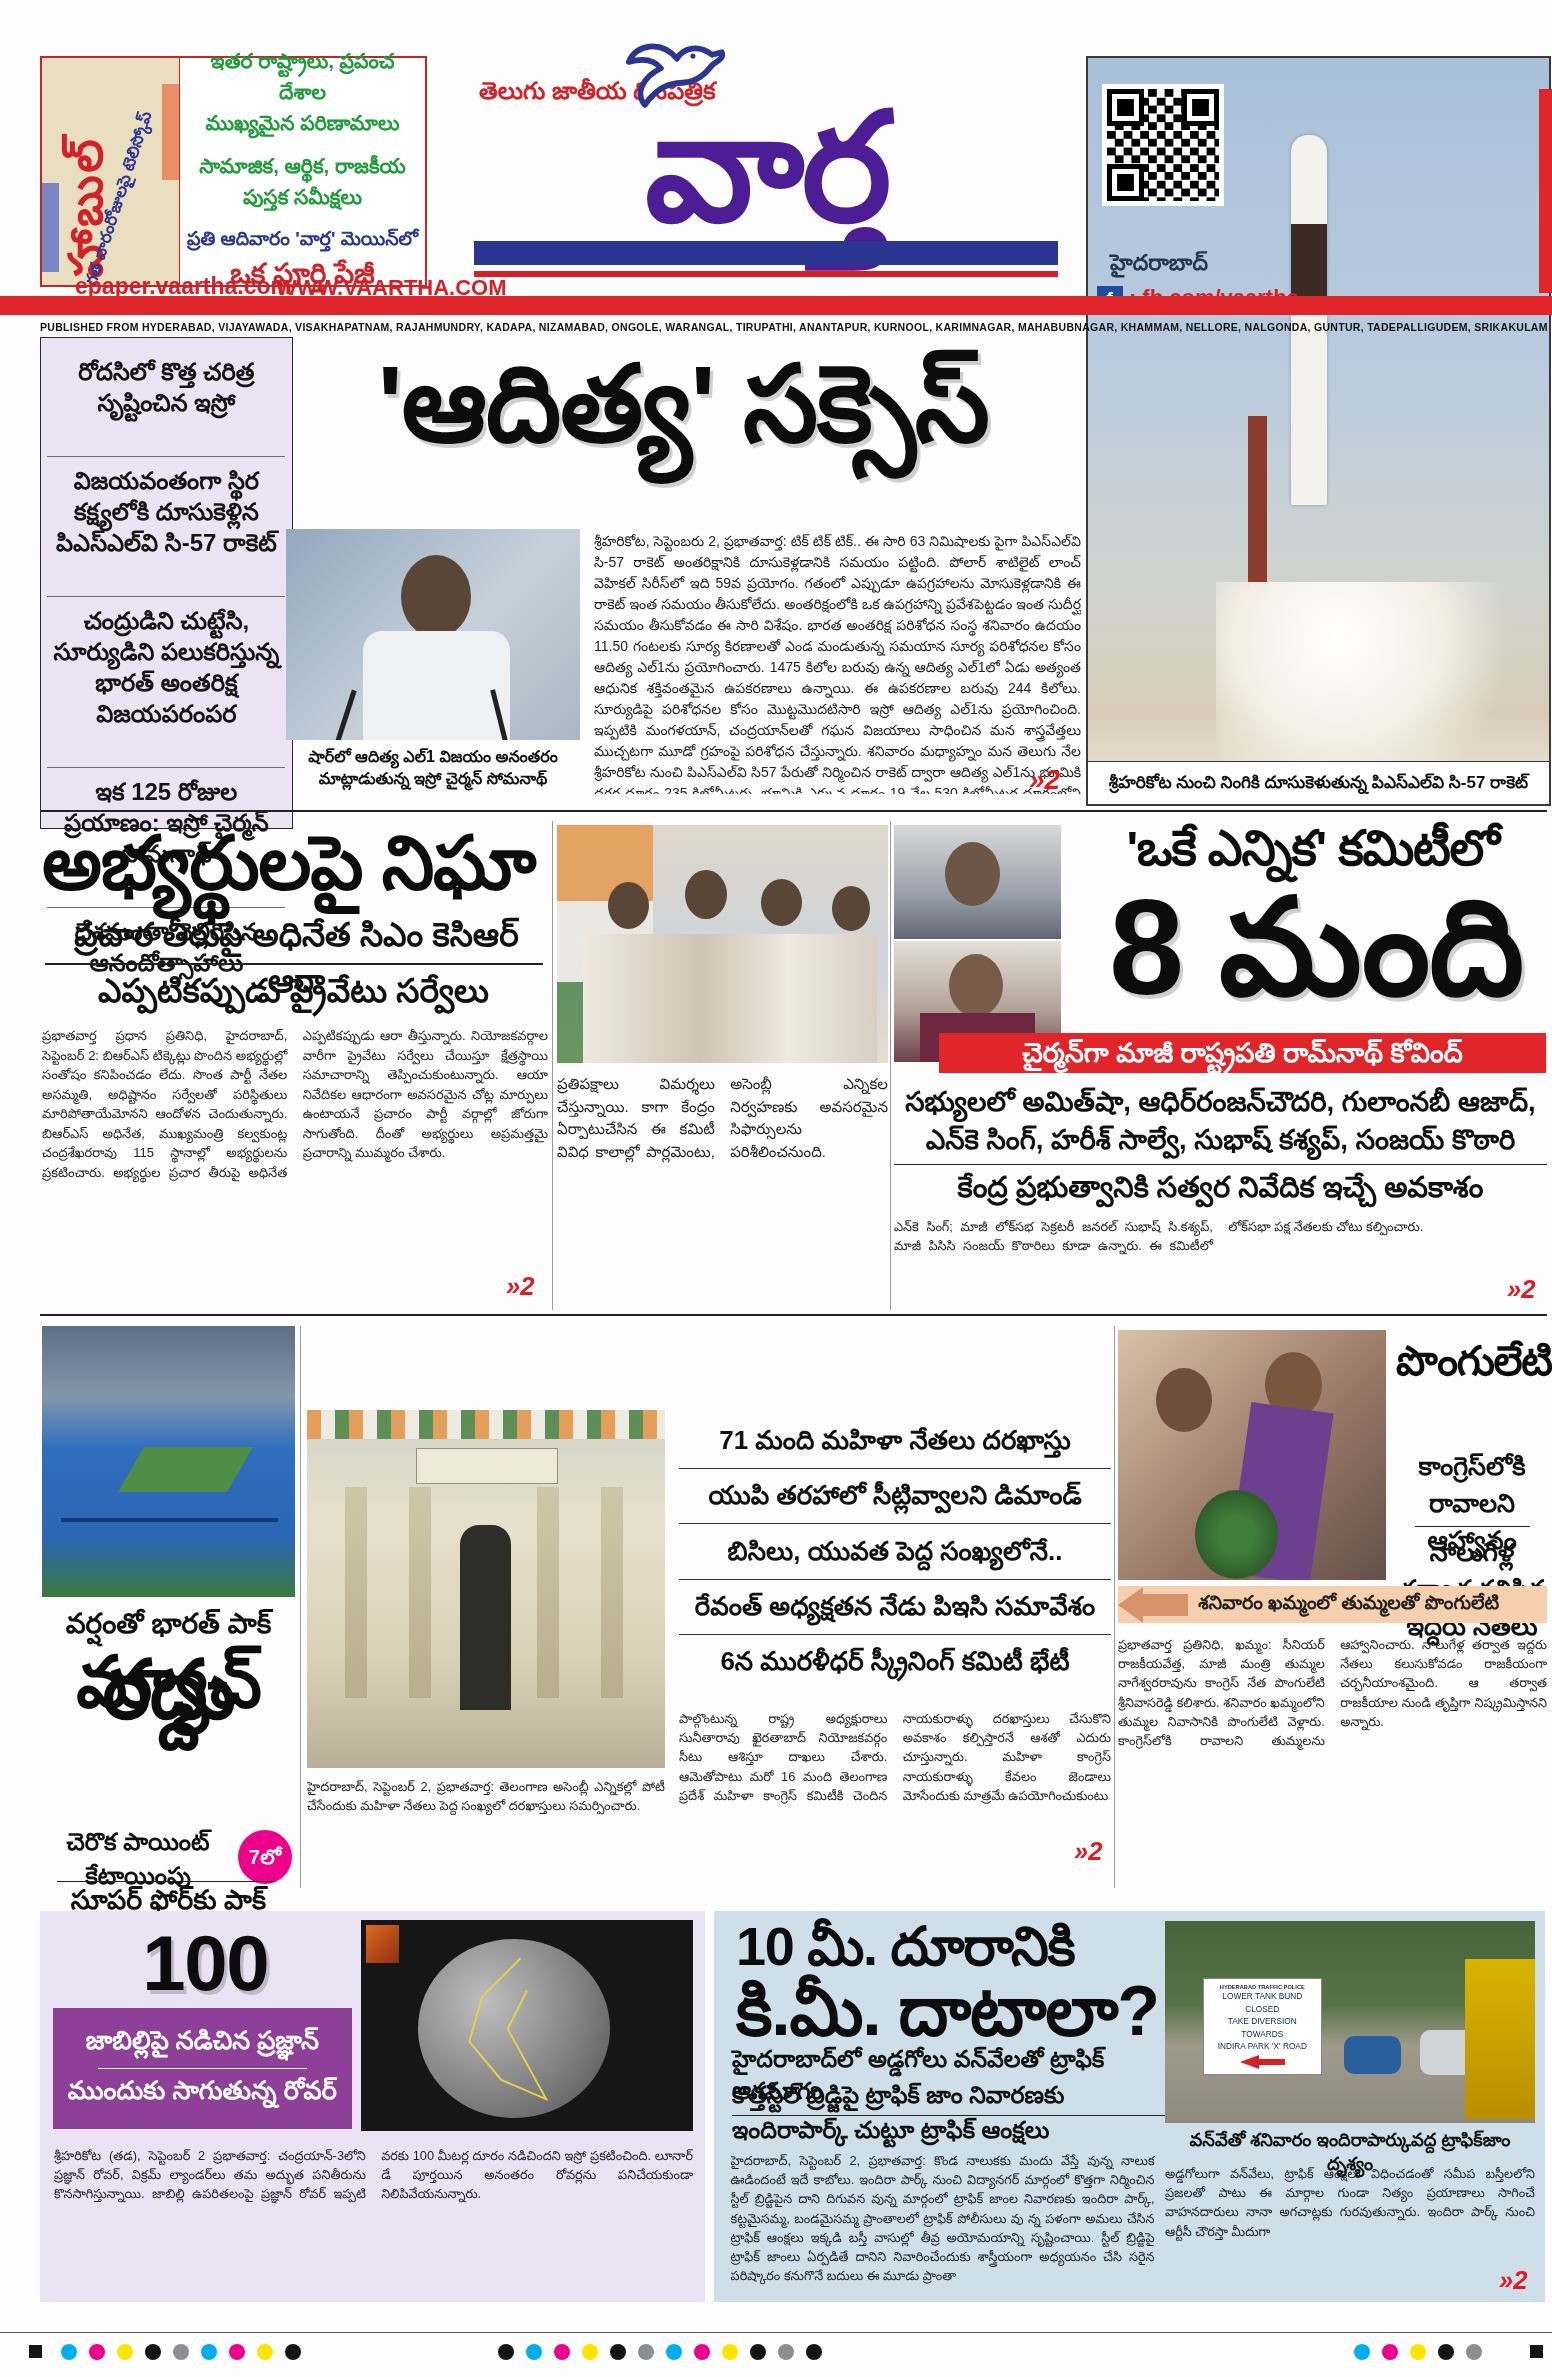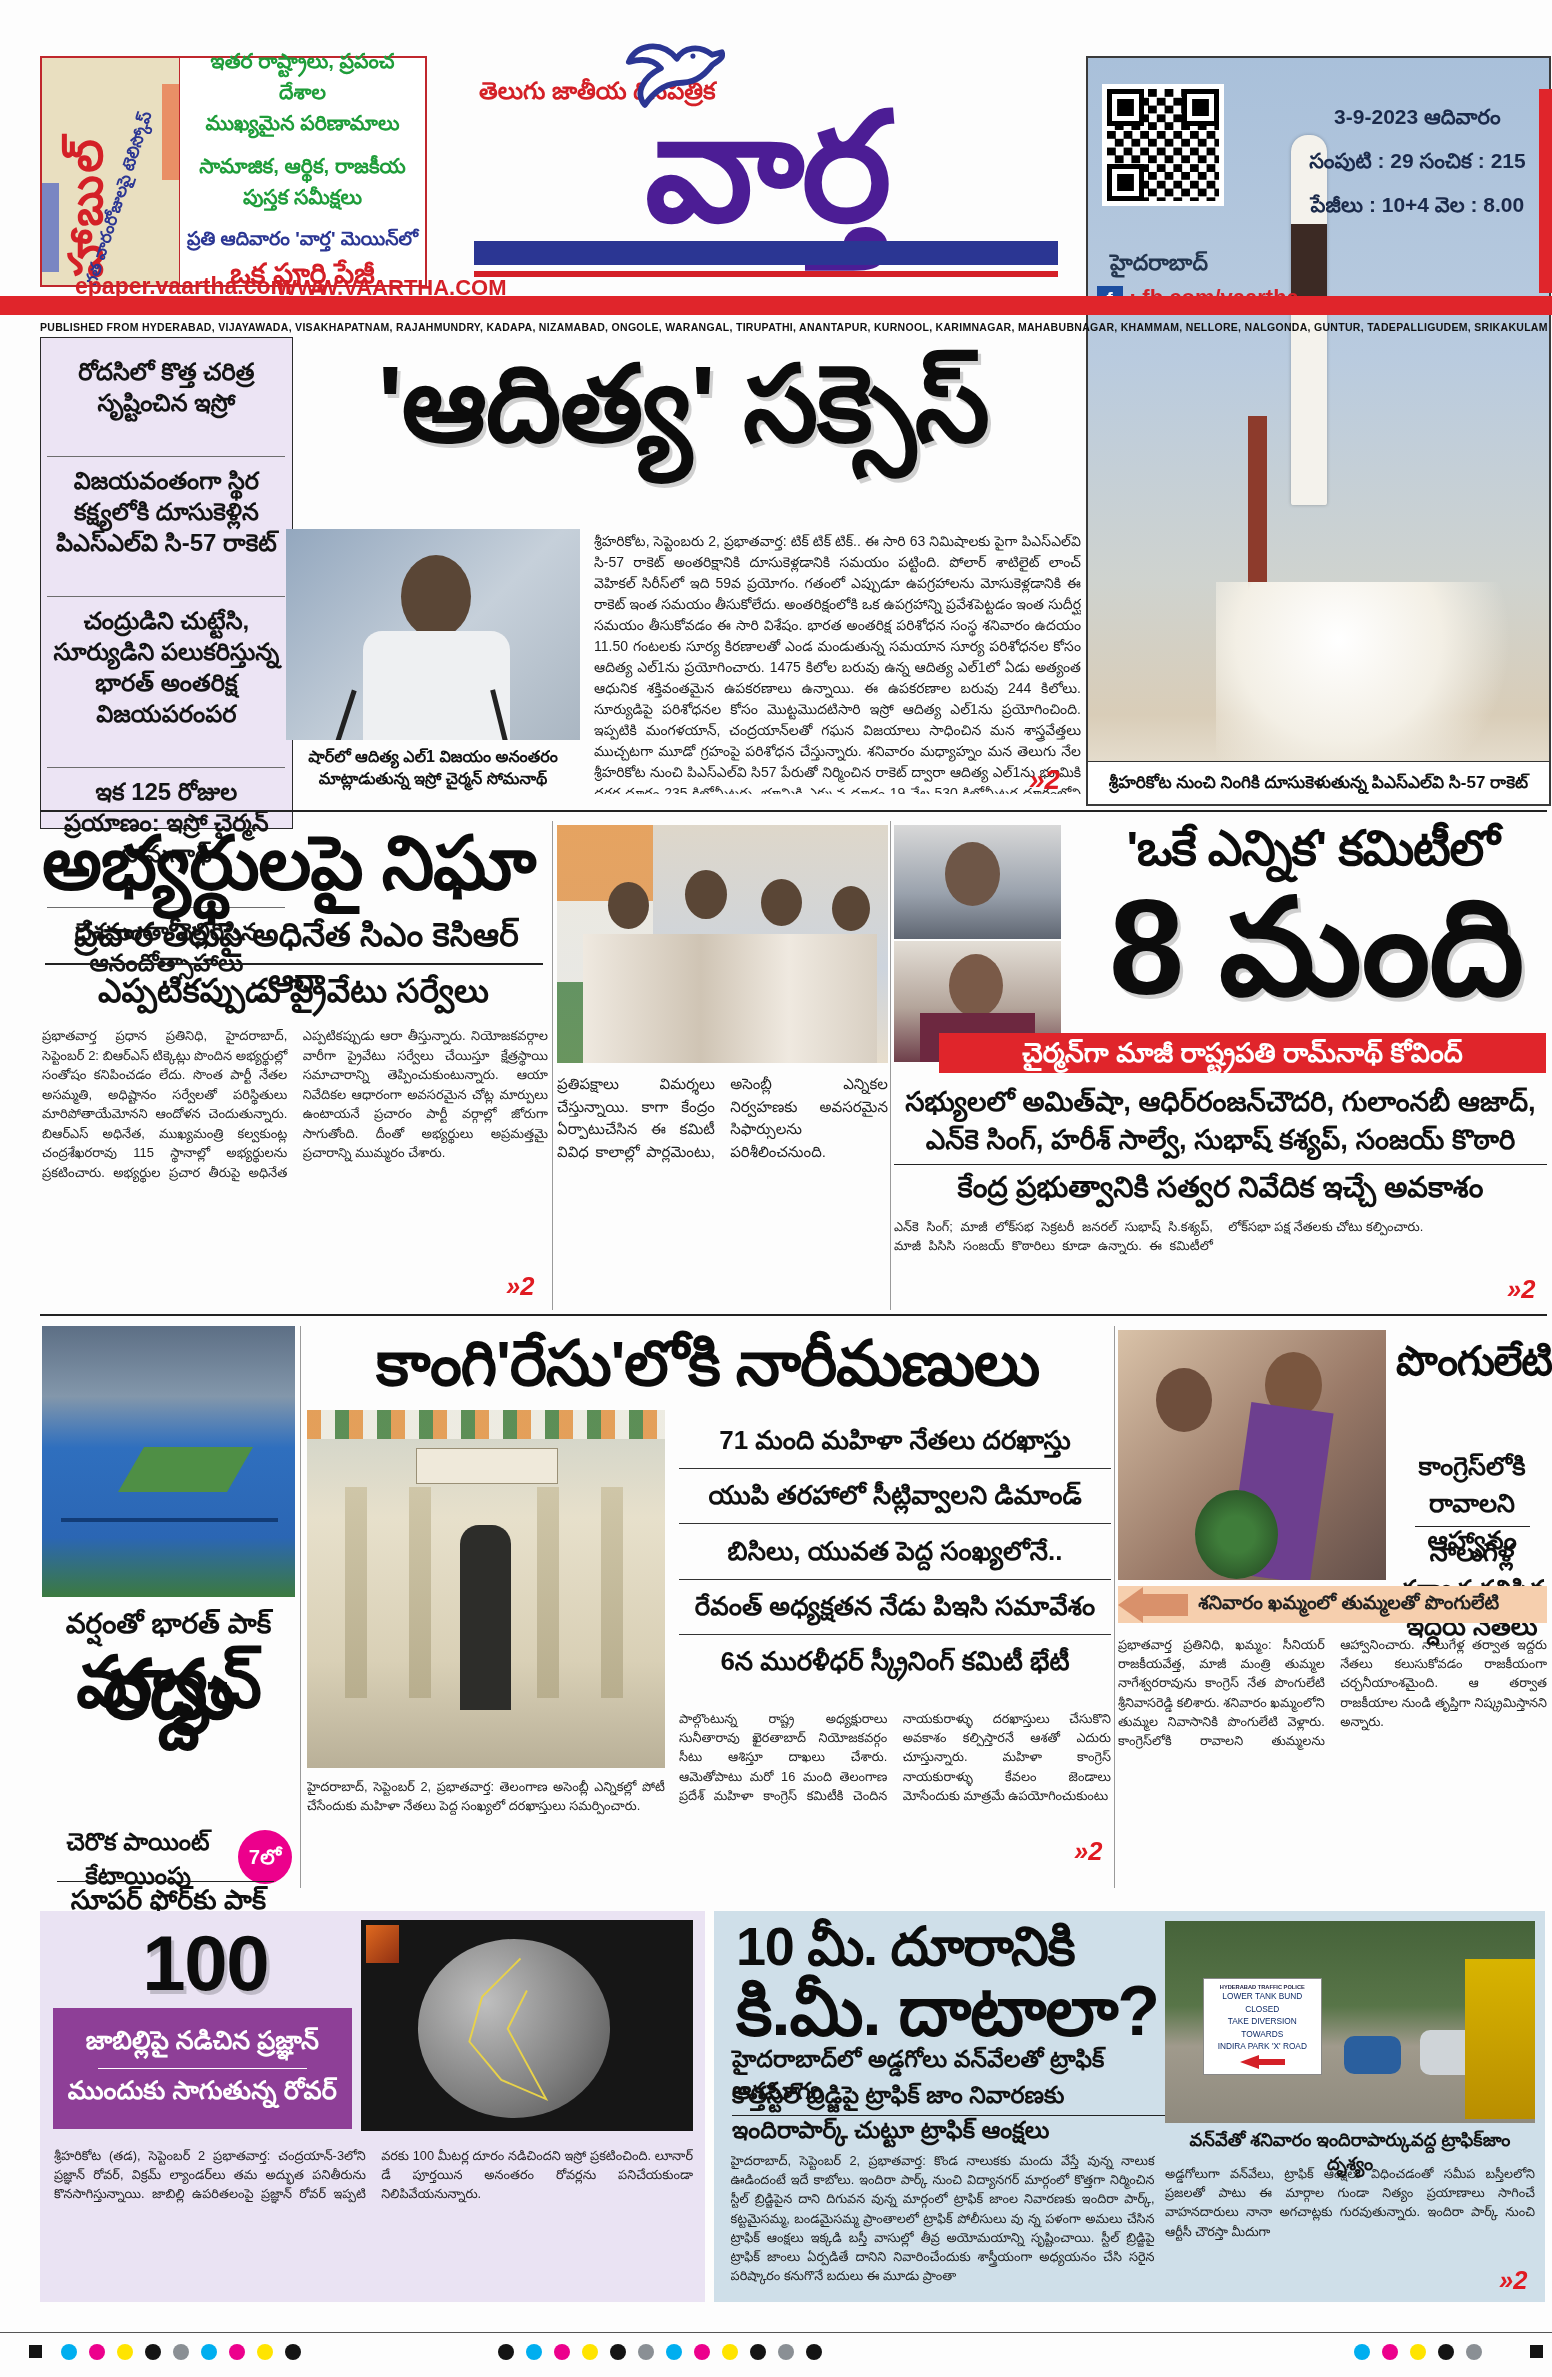--- a/index.html
+++ b/index.html
@@ -123,25 +123,20 @@
       <div class="abs" style="left:203px;top:166px;width:36px;height:77px;background:#3c2a24;"></div>
       <div class="abs" style="left:128px;top:524px;width:307px;height:192px;background:radial-gradient(circle at 40% 30%,#ffffff 0%,#f3efe5 45%,rgba(240,235,222,0) 75%);"></div>
     </div>
     <div class="abs qr" style="left:14px;top:25.5px;width:112px;height:112px;">
       <div class="qr-inner">
         <div class="qr-eye" style="left:0;top:0;"></div>
         <div class="qr-eye" style="right:0;top:0;"></div>
         <div class="qr-eye" style="left:0;bottom:0;"></div>
       </div>
     </div>
-    <div class="abs info-lines" style="right:16.6px;top:37px;width:230px;">
-      <div>3-9-2023 ఆదివారం</div>
-      <div>సంపుటి : 29  సంచిక : 215</div>
-      <div>పేజీలు : 10+4  వెల : 8.00</div>
-    </div>
     <div class="abs" style="left:22px;top:192px;font-size:22px;font-weight:bold;color:#24364f;">హైదరాబాద్</div>
     <div class="abs" style="left:9px;top:227px;">
       <span class="fb-sq">f</span><span class="fb-txt">: fb.com/vaartha</span>
     </div>
     <div class="abs photo-cap" style="left:0;bottom:0;width:100%;height:42px;line-height:42px;">శ్రీహరికోట నుంచి నింగికి దూసుకెళుతున్న పిఎస్ఎల్‌వి సి-57 రాకెట్</div>
   </div>
   <div class="abs" style="left:1539px;top:89px;width:13.4px;height:204px;background:#e0252b;"></div>
 
   <div class="abs red-band" style="left:0;top:296px;width:1552px;height:19px;"></div>
   <div class="abs published" style="left:40px;top:321px;width:1507px;">PUBLISHED FROM HYDERABAD, VIJAYAWADA, VISAKHAPATNAM, RAJAHMUNDRY, KADAPA, NIZAMABAD, ONGOLE, WARANGAL, TIRUPATHI, ANANTAPUR, KURNOOL, KARIMNAGAR, MAHABUBNAGAR, KHAMMAM, NELLORE, NALGONDA, GUNTUR, TADEPALLIGUDEM, SRIKAKULAM</div>
@@ -217,21 +212,20 @@
   <div class="abs subhead" style="left:42px;top:1608px;width:253px;font-size:28px;">వర్షంతో భారత్ పాక్</div>
   <div class="abs hl" style="left:42px;top:1642px;width:253px;font-size:72px;text-align:center;">మ్యాచ్</div>
   <div class="abs hl" style="left:42px;top:1644px;width:253px;font-size:82px;text-align:center;">రద్దు</div>
   <div class="abs subhead" style="left:42px;top:1825px;width:192px;font-size:24px;line-height:1.4;">చెరొక పాయింట్ కేటాయింపు</div>
   <div class="abs pink-circle" style="left:238px;top:1830px;width:54px;height:54px;font-size:20.4px;line-height:54px;">7లో</div>
   <div class="abs rule-h" style="left:57px;top:1881px;width:217px;height:1.3px;"></div>
   <div class="abs subhead" style="left:42px;top:1885px;width:253px;font-size:27px;">సూపర్ ఫోర్‌కు పాక్</div>
 
   <div class="abs rule-v" style="left:300px;top:1326px;height:562px;"></div>
 
-  <div class="abs hl" style="left:305px;top:1328px;width:805px;font-size:63px;text-align:center;">కాంగి'రేసు'లోకి నారీమణులు</div>
   <div class="ph ph-gandhi" style="left:307px;top:1410px;width:358px;height:358px;">
     <div class="abs" style="left:0;top:0;width:100%;height:29px;background:repeating-linear-gradient(90deg,#e8923e 0 14px,#f4f1e8 14px 28px,#3f7d3a 28px 42px);opacity:.8;"></div>
     <div class="abs" style="left:38px;top:77px;width:22px;height:211px;background:linear-gradient(180deg,#cfc6a8,#b8ae8e);"></div>
     <div class="abs" style="left:102px;top:77px;width:22px;height:211px;background:linear-gradient(180deg,#cfc6a8,#b8ae8e);"></div>
     <div class="abs" style="left:230px;top:77px;width:22px;height:211px;background:linear-gradient(180deg,#cfc6a8,#b8ae8e);"></div>
     <div class="abs" style="left:294px;top:77px;width:22px;height:211px;background:linear-gradient(180deg,#cfc6a8,#b8ae8e);"></div>
     <div class="abs" style="left:153px;top:115px;width:51px;height:185px;background:#2d2d2a;border-radius:19px 19px 0 0;"></div>
     <div class="abs" style="left:109px;top:38px;width:140px;height:34px;background:#efe9da;border:1.3px solid #9a9076;"></div>
   </div>
   <div class="abs body-txt" style="left:307px;top:1777px;width:358px;height:91px;overflow:hidden;font-size:12.8px;">హైదరాబాద్, సెప్టెంబర్ 2, ప్రభాతవార్త: తెలంగాణ అసెంబ్లీ ఎన్నికల్లో పోటీ చేసేందుకు మహిళా నేతలు పెద్ద సంఖ్యలో దరఖాస్తులు సమర్పించారు.</div>

